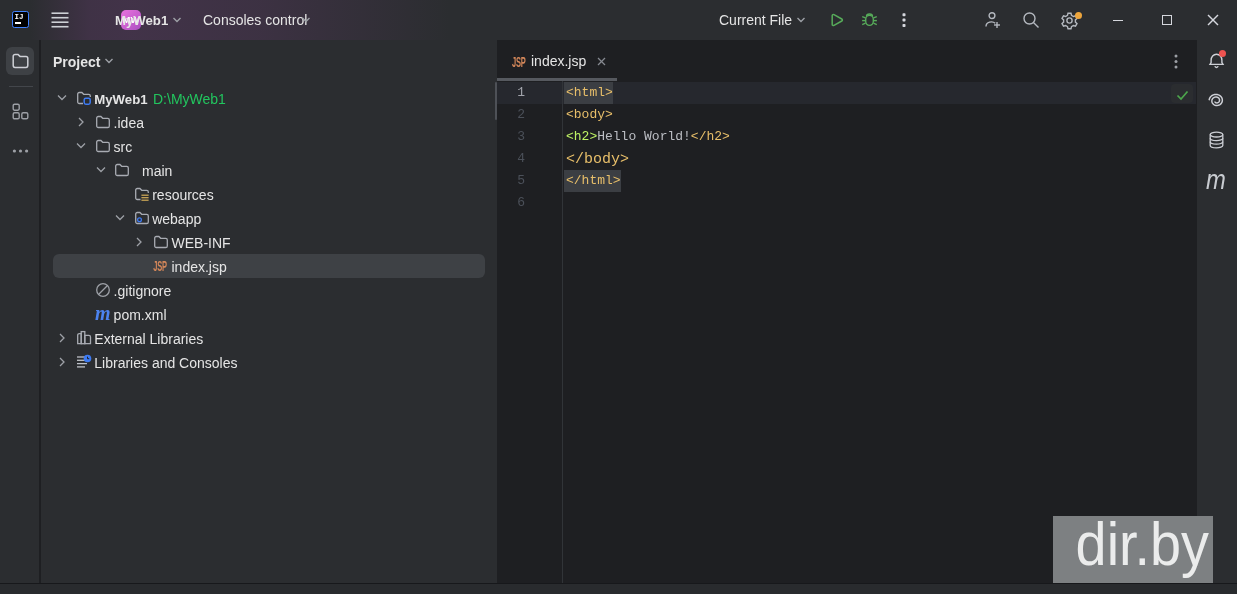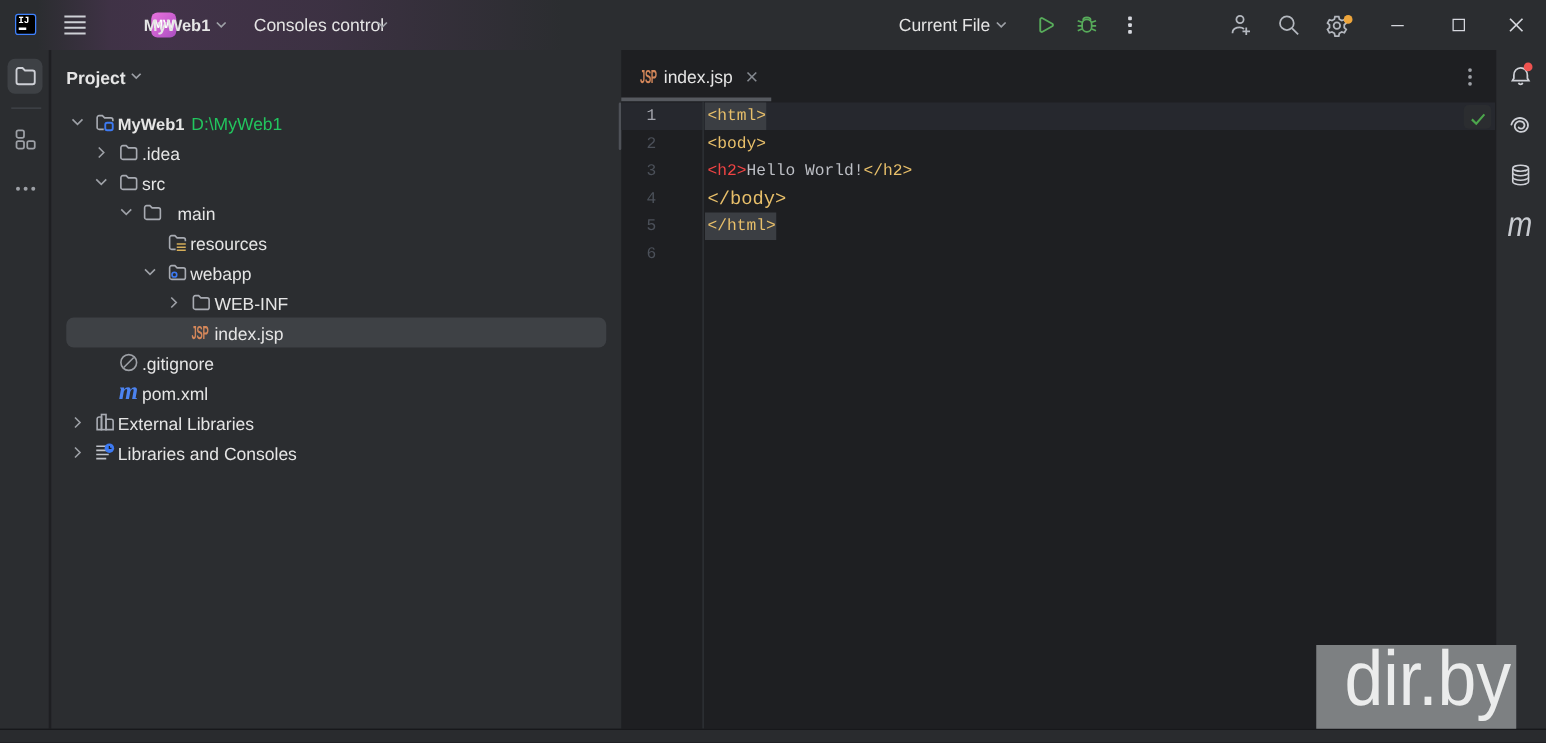--- a/index.html
+++ b/index.html
@@ -310,21 +310,21 @@
 <div class="abs" style="left:564px;top:170px;width:57px;height:22px;background:#3b3e43;"></div>
 
 <div class="abs" style="left:562px;top:81px;width:1px;height:502px;background:#313438;"></div>
 
 <div id="code">
     <div class="abs" style="left:497px;top:85px;width:28px;text-align:right;font-family:'Liberation Mono',monospace;font-size:13px;color:#a1a3ab;">1</div>
     <div class="abs" style="left:566px;top:85px;font-family:'Liberation Mono',monospace;font-size:13px;white-space:pre;"><span style="color:#e8bf6a">&lt;html&gt;</span></div>
     <div class="abs" style="left:497px;top:107px;width:28px;text-align:right;font-family:'Liberation Mono',monospace;font-size:13px;color:#4b5059;">2</div>
     <div class="abs" style="left:566px;top:107px;font-family:'Liberation Mono',monospace;font-size:13px;white-space:pre;"><span style="color:#e8bf6a">&lt;body&gt;</span></div>
     <div class="abs" style="left:497px;top:129px;width:28px;text-align:right;font-family:'Liberation Mono',monospace;font-size:13px;color:#4b5059;">3</div>
-    <div class="abs" style="left:566px;top:129px;font-family:'Liberation Mono',monospace;font-size:13px;white-space:pre;"><span style="color:#ef4444">&lt;h2&gt;</span><span style="color:#bcbec4">Hello World!</span><span style="color:#e8bf6a">&lt;/h2&gt;</span></div>
+    <div class="abs" style="left:566px;top:129px;font-family:'Liberation Mono',monospace;font-size:13px;white-space:pre;"><span style="color:#bef264">&lt;h2&gt;</span><span style="color:#bcbec4">Hello World!</span><span style="color:#e8bf6a">&lt;/h2&gt;</span></div>
     <div class="abs" style="left:497px;top:151px;width:28px;text-align:right;font-family:'Liberation Mono',monospace;font-size:13px;color:#4b5059;">4</div>
     <div class="abs" style="left:566px;top:151px;font-family:'Liberation Mono',monospace;font-size:15px;white-space:pre;"><span style="color:#e8bf6a">&lt;/body&gt;</span></div>
     <div class="abs" style="left:497px;top:173px;width:28px;text-align:right;font-family:'Liberation Mono',monospace;font-size:13px;color:#4b5059;">5</div>
     <div class="abs" style="left:566px;top:173px;font-family:'Liberation Mono',monospace;font-size:13px;white-space:pre;"><span style="color:#e8bf6a">&lt;/html&gt;</span></div>
     <div class="abs" style="left:497px;top:195px;width:28px;text-align:right;font-family:'Liberation Mono',monospace;font-size:13px;color:#4b5059;">6</div>
   </div>
 
 <div class="abs" style="left:1171px;top:84px;width:22px;height:19px;border-radius:4px;background:#2b2d30;"></div>
 <svg class="abs" style="left:1176px;top:90px" width="13" height="11" viewBox="0 0 13 11">
   <path d="M1.5 5.5 L5 9 L11.5 1.5" fill="none" stroke="#4ca64c" stroke-width="1.7"></path>

